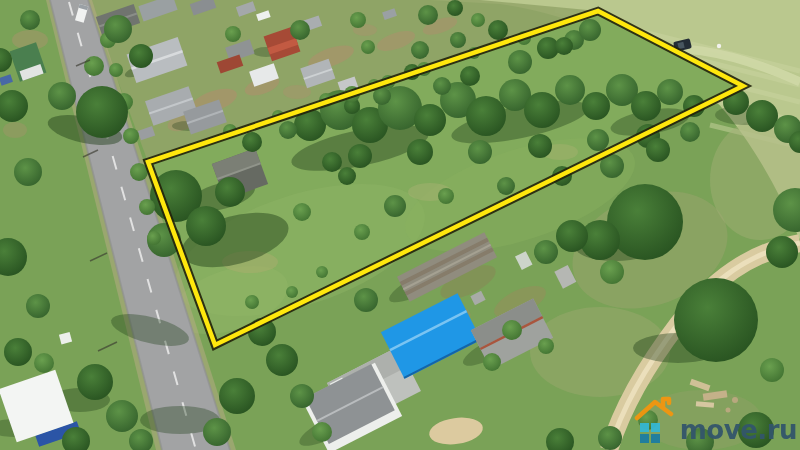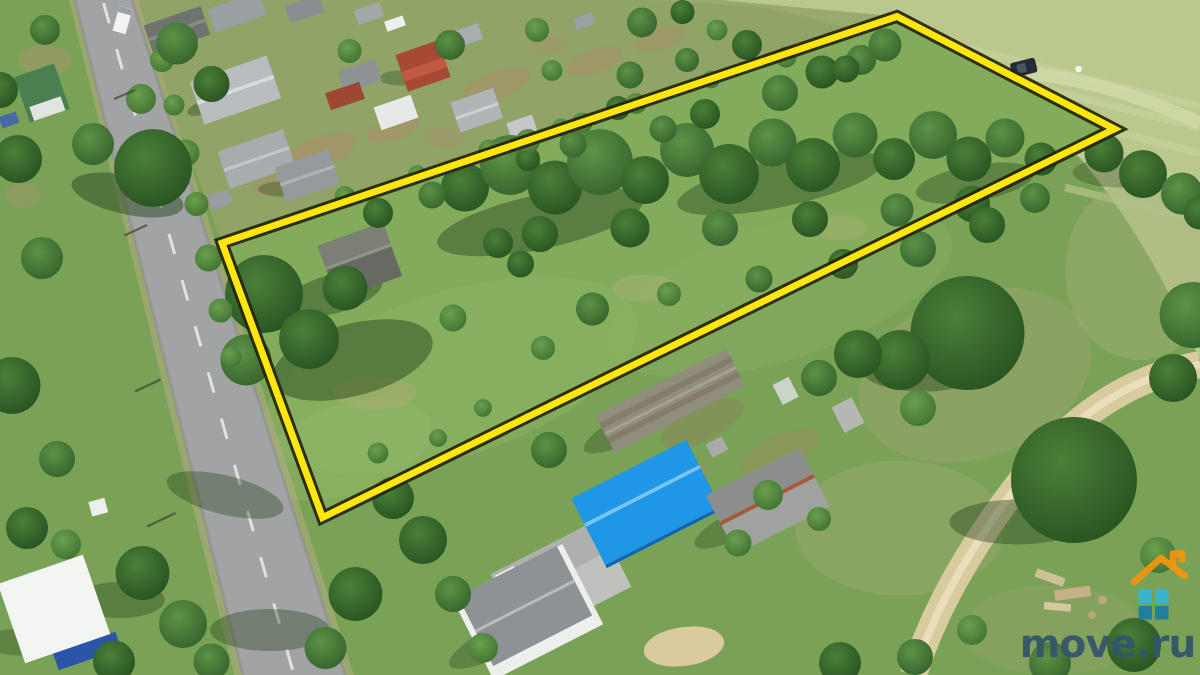--- a/index.html
+++ b/index.html
@@ -4,21 +4,21 @@
 <style>
   html,body{margin:0;padding:0;background:#222;}
   .stage{
     position:relative;width:800px;height:450px;overflow:hidden;
     background:#7aa257;font-family:"DejaVu Sans",sans-serif;
   }
   .stage svg.scene{position:absolute;left:0;top:0;display:block;}
   .watermark{
     position:absolute;right:3px;bottom:5px;
     display:flex;align-items:flex-end;gap:2px;
-    opacity:.95;pointer-events:none;flex-direction:column;
+    opacity:.95;pointer-events:none;
   }
   .watermark .wm-text{
     font-size:26px;font-weight:700;letter-spacing:-.5px;line-height:1;
     color:#33566b;padding-bottom:2px;
   }
 </style>
 </head>
 <body>
 
 <div class="stage">

